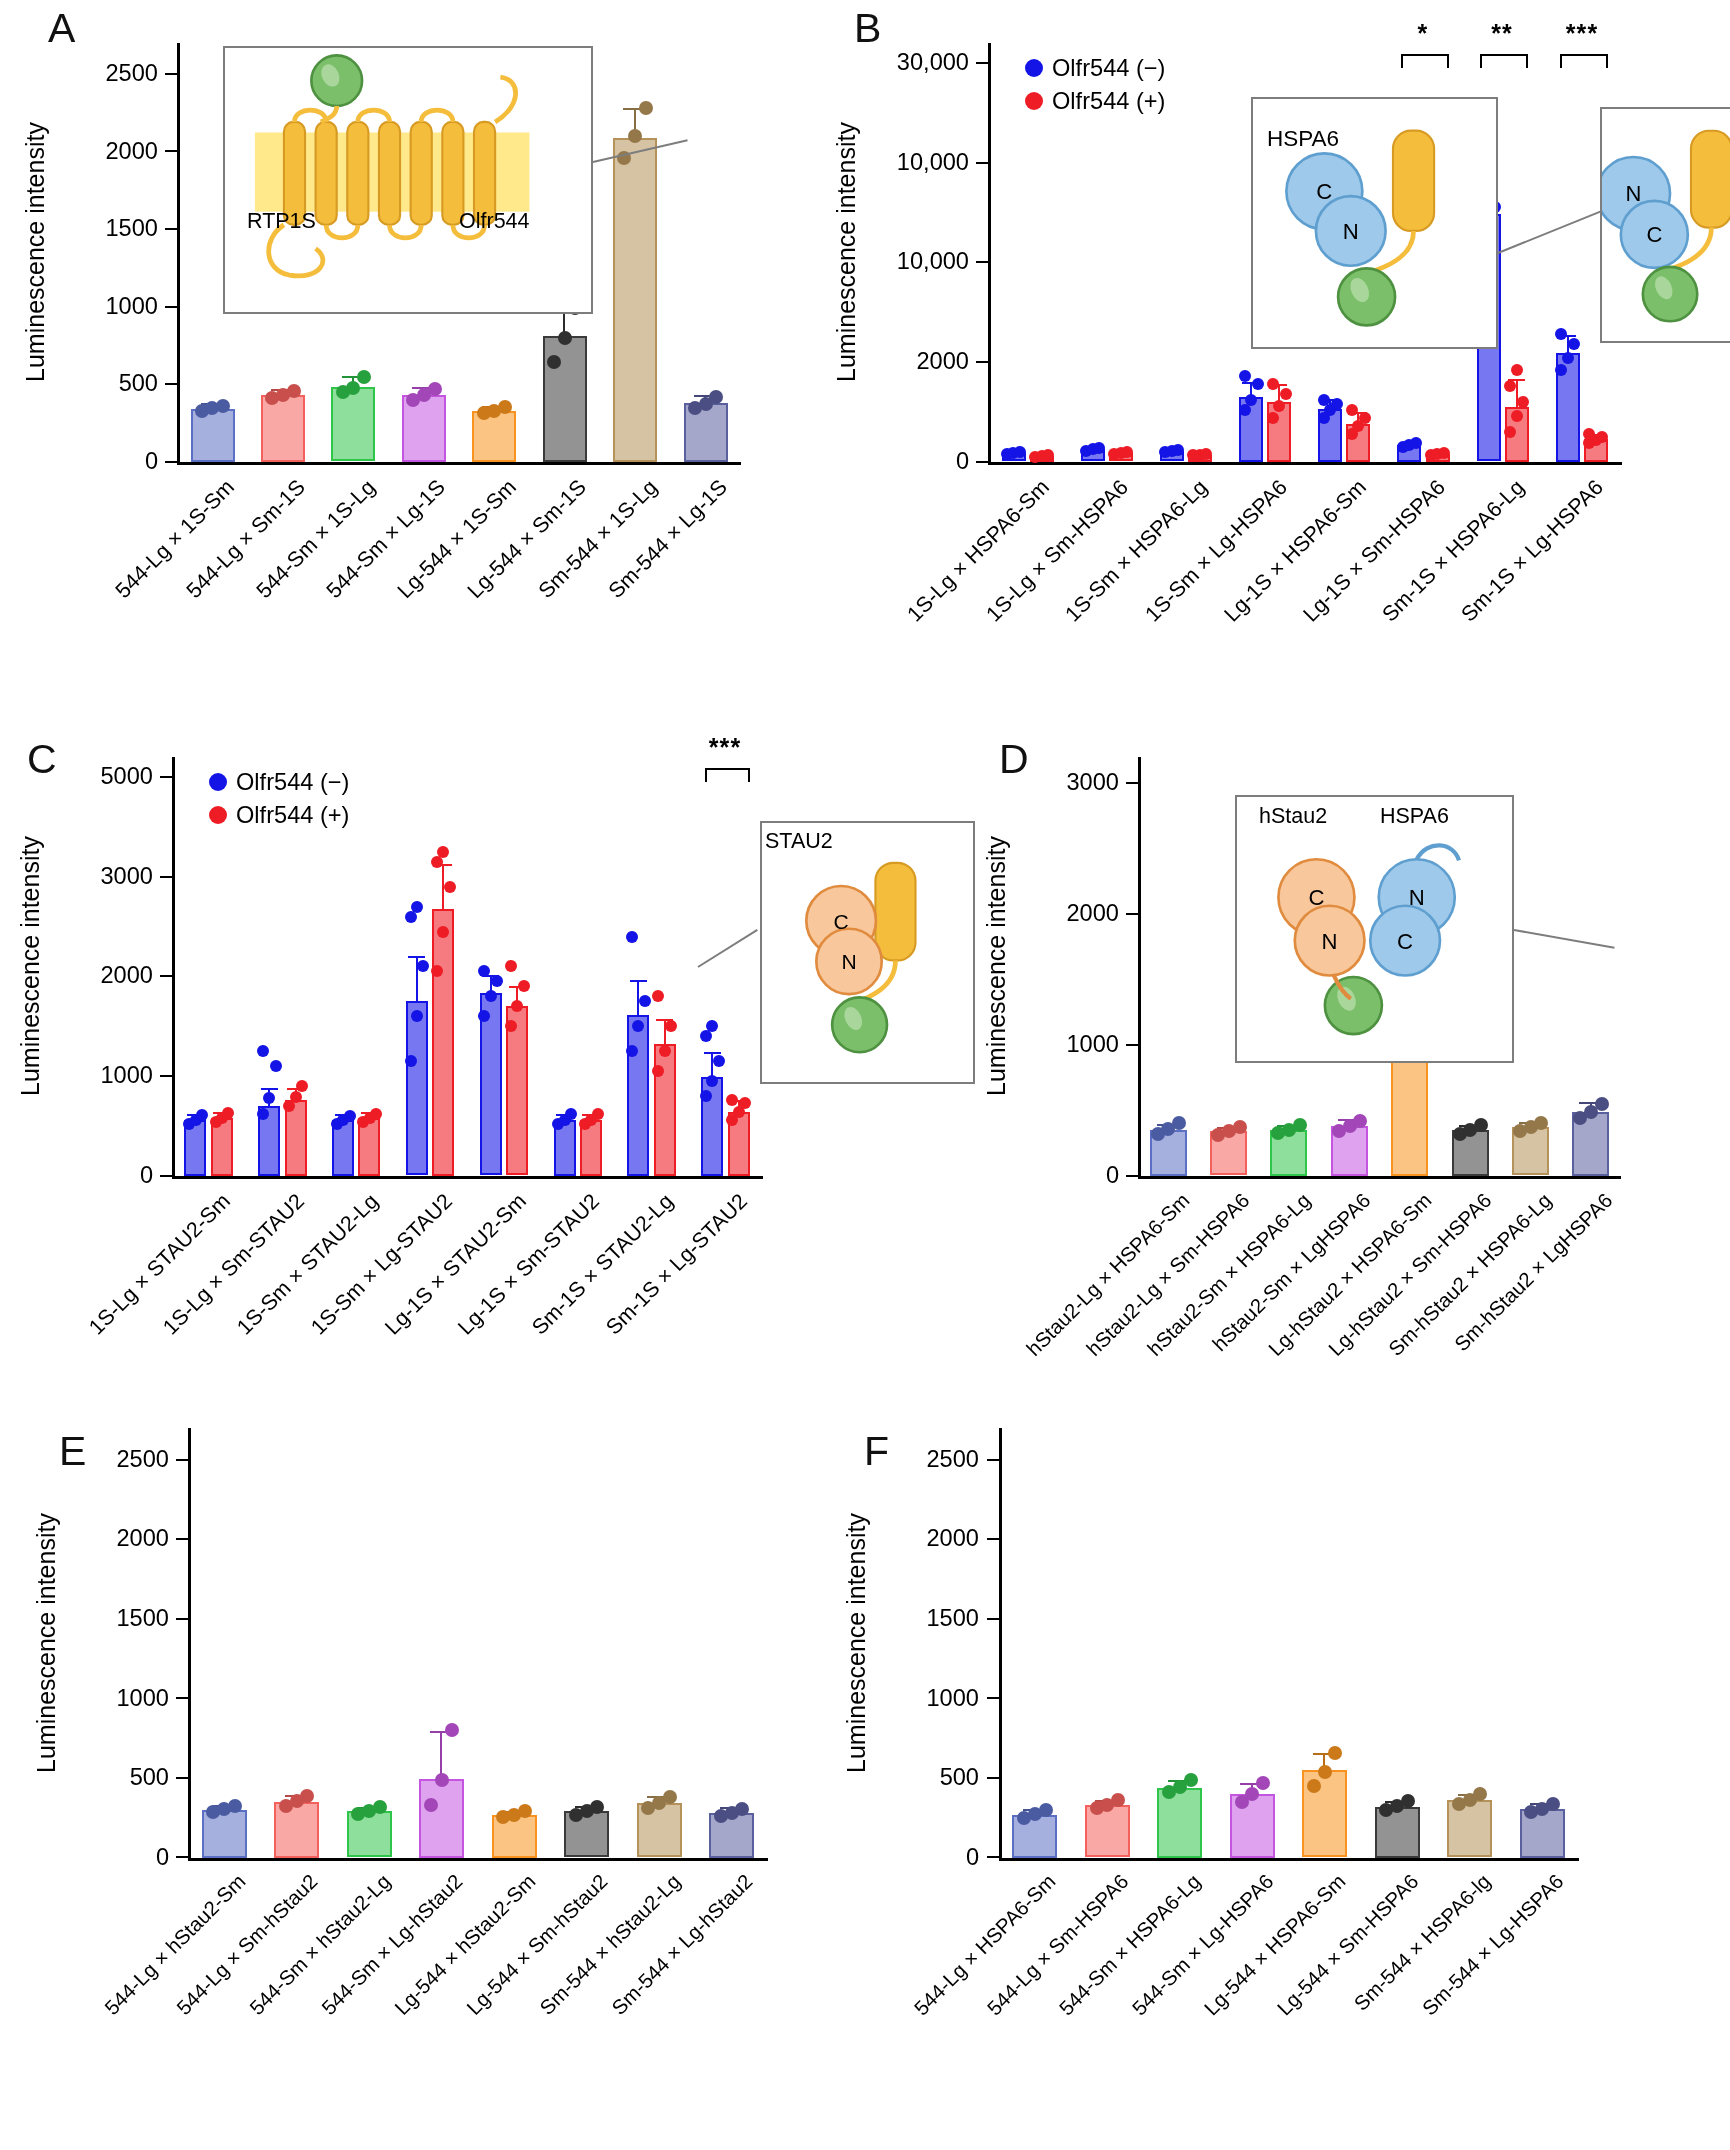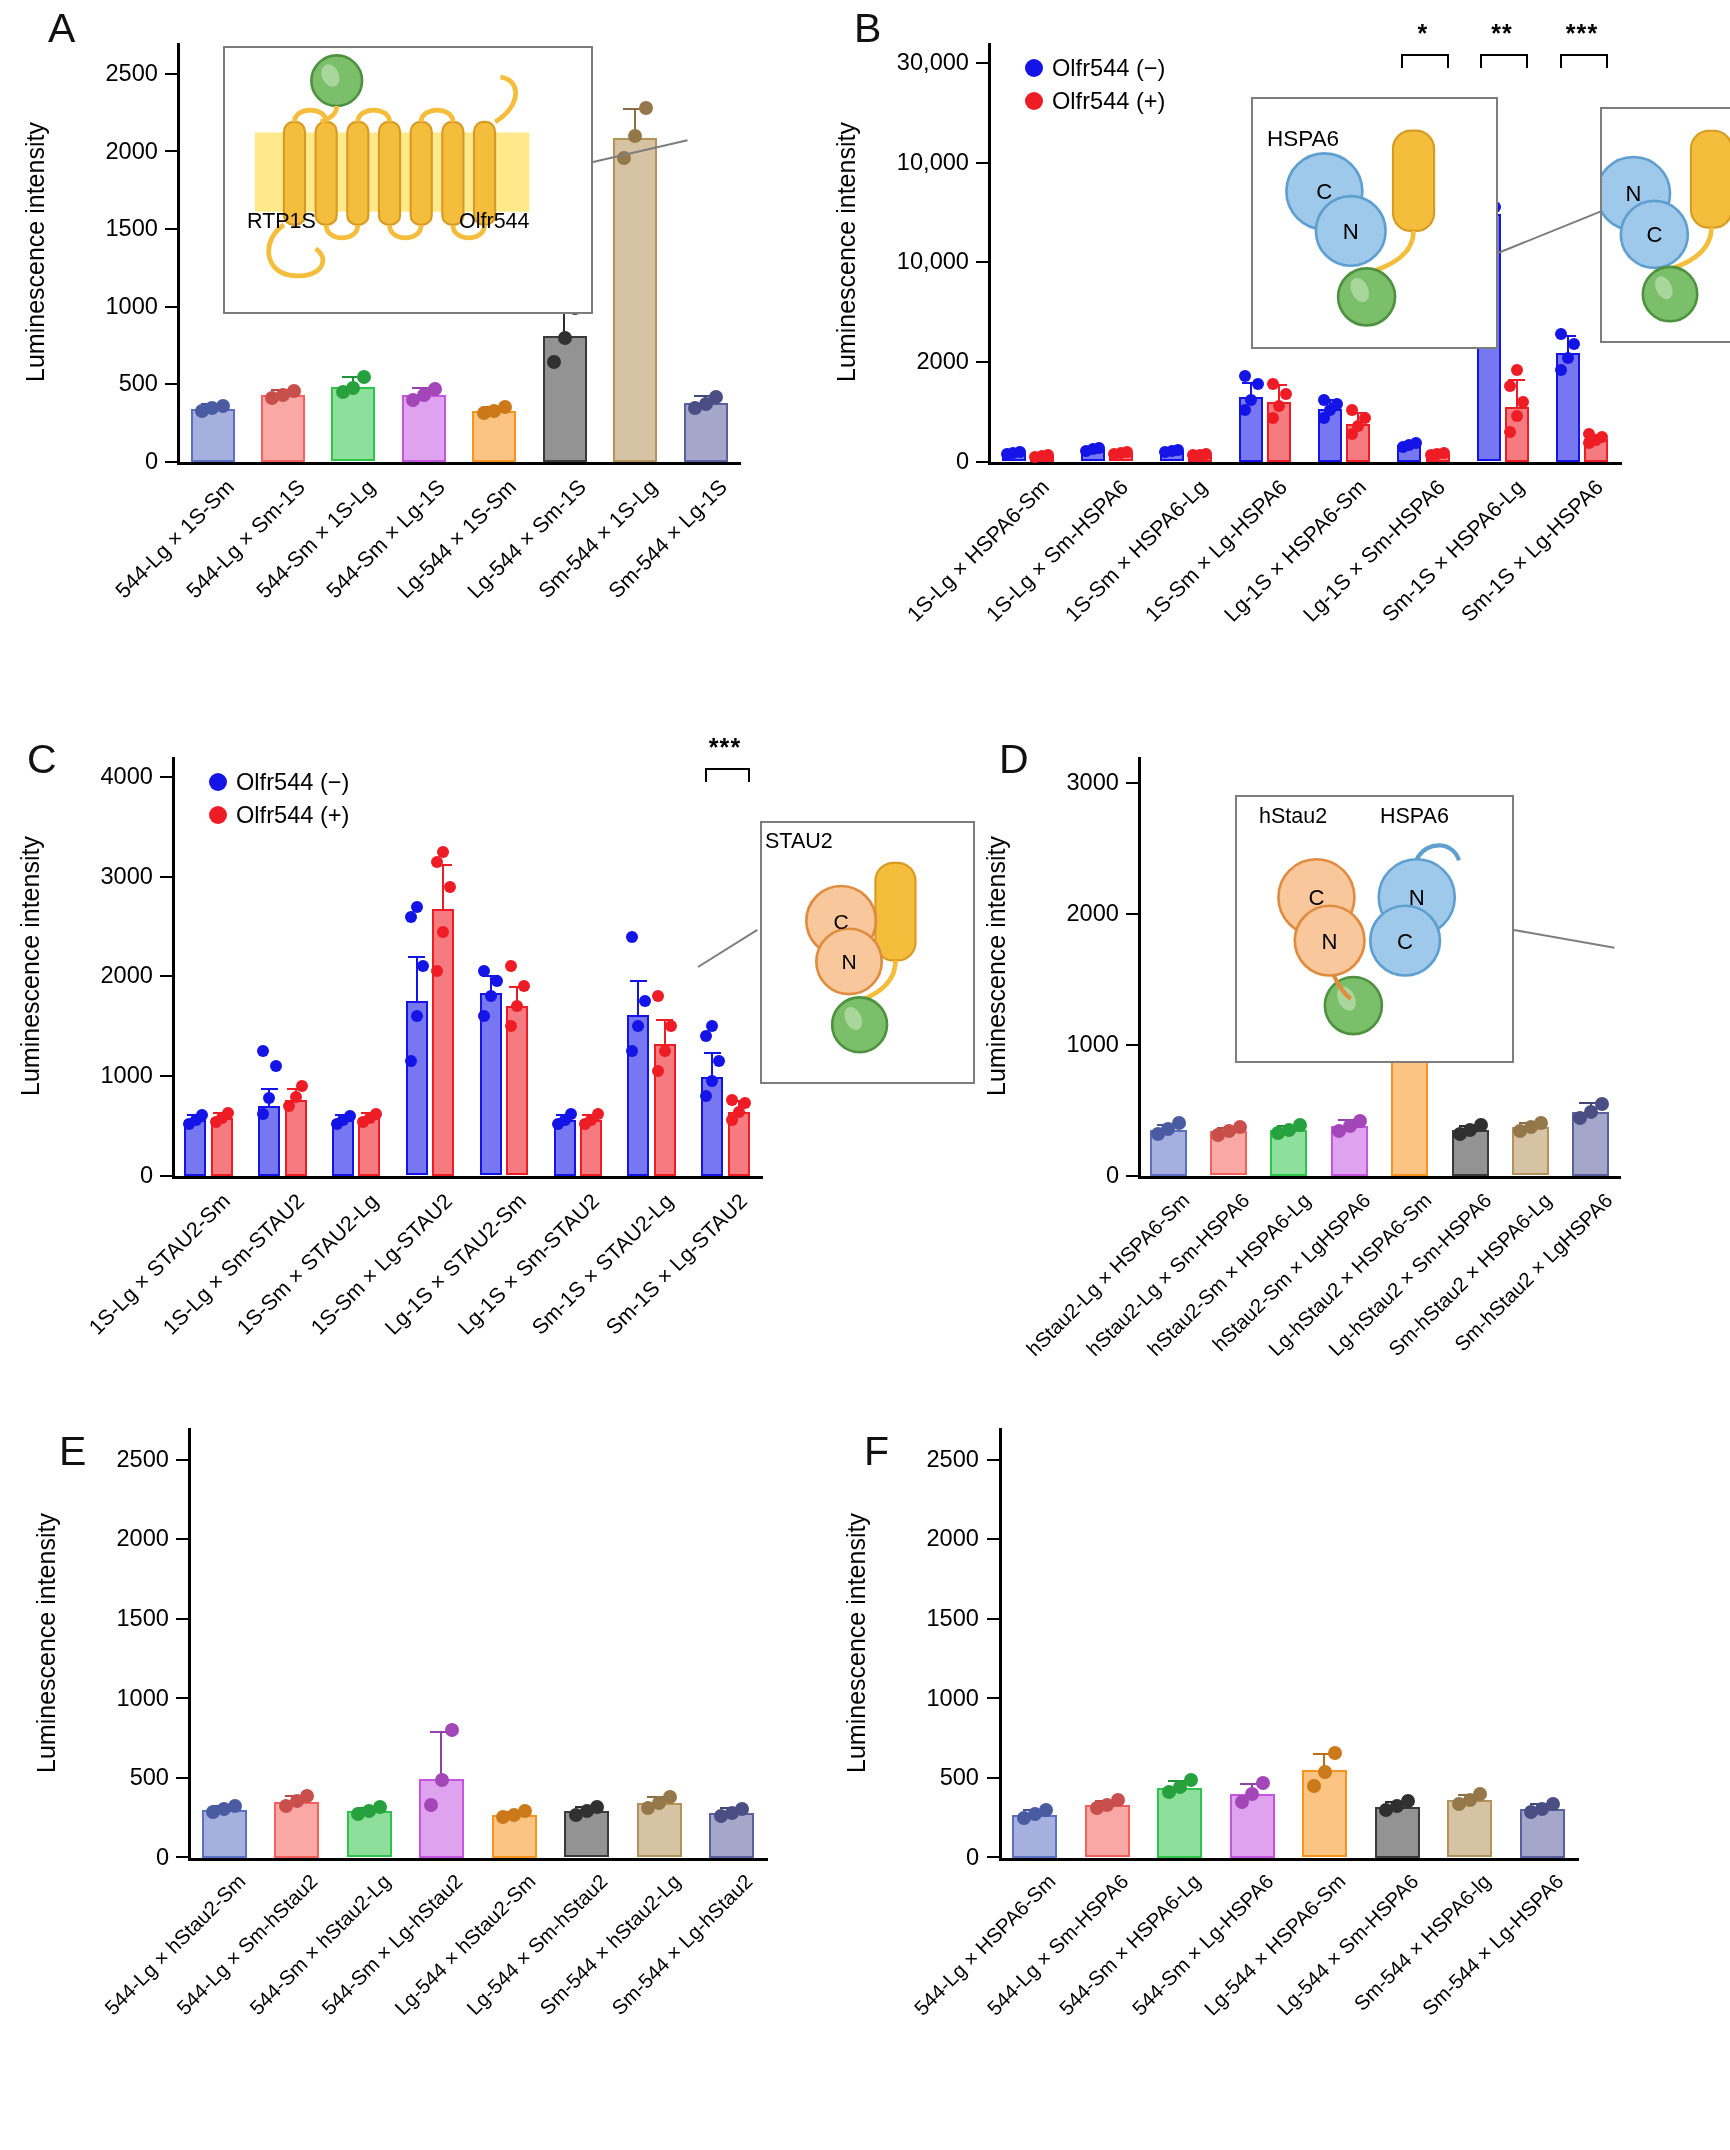--- a/index.html
+++ b/index.html
@@ -242,21 +242,21 @@
     <div class="ylabel" style="left:29.5px;top:966px;width:376px;transform:translate(-50%,-50%) rotate(-90deg);text-align:center;">Luminescence intensity</div>
     <div class="tick" style="left:160px;top:1175px;width:13px;"></div>
     <div class="ticklabel" style="left:38px;top:1162px;width:115px;">0</div>
     <div class="tick" style="left:160px;top:1075px;width:13px;"></div>
     <div class="ticklabel" style="left:38px;top:1062px;width:115px;">1000</div>
     <div class="tick" style="left:160px;top:975px;width:13px;"></div>
     <div class="ticklabel" style="left:38px;top:962px;width:115px;">2000</div>
     <div class="tick" style="left:160px;top:876px;width:13px;"></div>
     <div class="ticklabel" style="left:38px;top:863px;width:115px;">3000</div>
     <div class="tick" style="left:160px;top:776px;width:13px;"></div>
-    <div class="ticklabel" style="left:38px;top:763px;width:115px;">4000</div>
+    <div class="ticklabel" style="left:38px;top:763px;width:115px;">5000</div>
     <div class="bar" style="left:184px;top:1120px;width:22px;height:56px;background:#7777f1;border-color:#1414e6;"></div>
     <div class="errbar" style="left:194px;top:1114px;height:6px;background:#1414e6;"></div>
     <div class="errcap" style="left:187px;top:1114px;width:17px;background:#1414e6;"></div>
     <div class="dot" style="left:183px;top:1118px;width:11.8px;height:11.8px;background:#1414e6;"></div>
     <div class="dot" style="left:190px;top:1114px;width:11.8px;height:11.8px;background:#1414e6;"></div>
     <div class="dot" style="left:196px;top:1109px;width:11.8px;height:11.8px;background:#1414e6;"></div>
     <div class="bar" style="left:258px;top:1106px;width:22px;height:70px;background:#7777f1;border-color:#1414e6;"></div>
     <div class="errbar" style="left:268px;top:1088px;height:18px;background:#1414e6;"></div>
     <div class="errcap" style="left:261px;top:1088px;width:17px;background:#1414e6;"></div>
     <div class="dot" style="left:257px;top:1108px;width:11.8px;height:11.8px;background:#1414e6;"></div>

